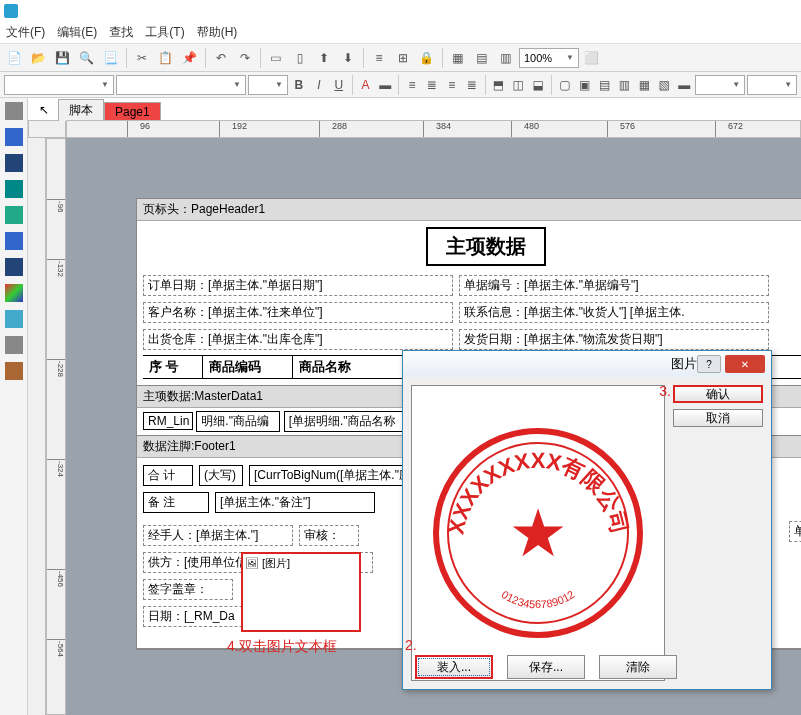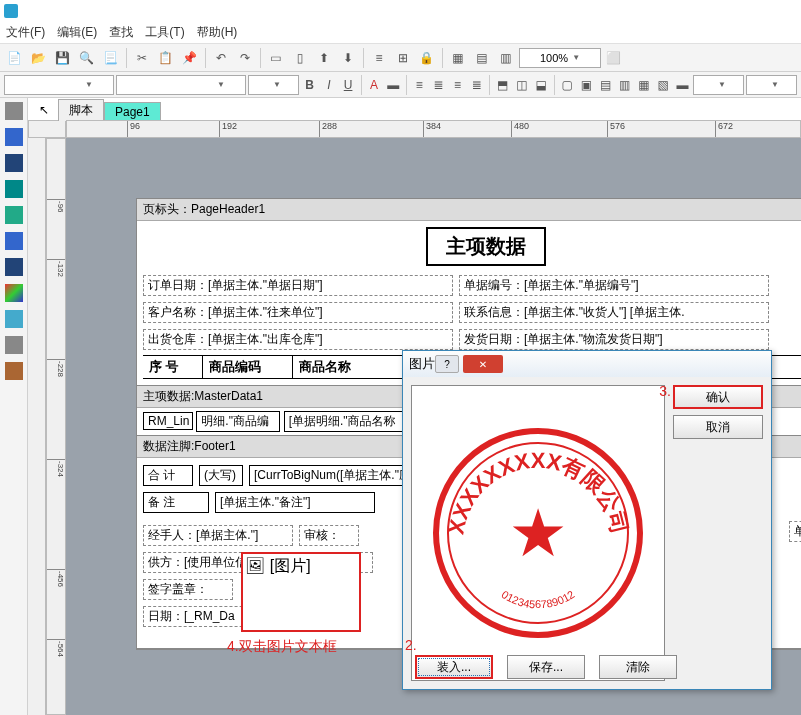--- a/index.html
+++ b/index.html
@@ -8,67 +8,67 @@
 .titlebar { height: 22px; background: #fff; display: flex; align-items: center; padding: 0 4px; color: #3aa7d6; }
 .titlebar .logo { width: 14px; height: 14px; background: #2aa0d0; margin-right: 4px; border-radius: 2px; }
 
 .menubar { height: 22px; background: #fff; display: flex; align-items: center; padding: 0 6px; gap: 12px; color: #333; border-bottom: 1px solid #e0e0e0;}
 .menubar span { cursor: default; }
 
 .toolbar { height: 28px; background: #f4f4f4; display: flex; align-items: center; padding: 0 4px; gap: 2px; border-bottom: 1px solid #d0d0d0; }
 .toolbar2 { height: 26px; background: #f4f4f4; display: flex; align-items: center; padding: 0 4px; gap: 2px; border-bottom: 1px solid #d0d0d0; }
 .tbtn { width: 22px; height: 22px; display:flex; align-items:center; justify-content:center; color:#555; border:1px solid transparent; }
 .tsep { width:1px; height:20px; background:#ccc; margin:0 2px;}
-.combo { height:20px; border:1px solid #aaa; background:#fff; padding:0 20px; display:flex; align-items:center; font-size:11px; min-width:60px; justify-content:space-between;}
+.combo { height:20px; border:1px solid #aaa; background:#fff; padding:0 4px; display:flex; align-items:center; font-size:11px; min-width:60px; justify-content:space-between;}
 .combo .arr { font-size:8px; color:#666; margin-left:4px;}
 
 .workarea { display:flex; height: calc(715px - 22px - 22px - 28px - 26px); }
 .leftbar { width:28px; background:#f4f4f4; border-right:1px solid #d0d0d0; display:flex; flex-direction:column; align-items:center; padding-top:4px; gap:8px;}
 .leftbar .ic { width:18px; height:18px; } .ic-blue{background:#36c;} .ic-gray{background:#888;} .ic-green{background:#2a8;} .ic-teal{background:#088;} .ic-navy{background:#247;} .ic-brown{background:#a63;} .ic-colors{background:linear-gradient(135deg,#e33,#3c3,#33c);} .ic-cyan{background:#4ac;}
 
 .canvaswrap { flex:1; display:flex; flex-direction:column; }
 .tabs { height:22px; display:flex; align-items:flex-end; padding-left:6px; gap:0; background:#fff;}
 .tab { padding:2px 10px; border:1px solid #aaa; border-bottom:none; background:#f0f0f0; font-size:12px; position:relative; top:1px;}
-.tab.active { background:#5eead4; }
+.tab.active { background:#ef4444; }
 .arrow-tool{ width:20px;height:20px; display:flex;align-items:center;justify-content:center; margin-right:4px;}
 
 .rulerrow { display:flex; height:18px; }
 .rulercorner { width:38px; background:#f0f0f0; border:1px solid #bbb;}
 .hruler { flex:1; background:#f0f0f0; border:1px solid #bbb; position:relative; font-size:9px; color:#444;}
-.hruler .tick{ position:absolute; top:0; height:100%; border-left:1px solid #888; padding-left:2px;}
+.hruler .tick{ position:absolute; top:0; height:100%; border-left:1px solid #888; padding-left:12px;}
 
 .designrow { display:flex; flex:1; overflow:hidden; }
 .vruler { width:20px; background:#f0f0f0; border:1px solid #bbb; position:relative; font-size:8px; color:#444;}
 .vruler .vtick{ position:absolute; left:0; width:100%; border-top:1px solid #888; writing-mode:vertical-rl; padding-top:1px;}
 .designsurf { flex:1; background:#9aa2ab; position:relative; overflow:hidden;}
 .leftgutter{ width:18px; background:#f0f0f0; border-right:1px solid #bbb;}
 
 .page { position:absolute; left:70px; top:60px; width:700px; background:#fff; border:1px solid #888;}
 .band { border-bottom:1px solid #888; }
 .bandlabel { background:#dcdcdc; padding:2px 6px; font-size:12px; border-bottom:1px solid #aaa;}
 .bandbody { padding:6px; position:relative; }
 .fld { display:inline-block; border:1px solid #000; padding:1px 4px; font-size:12px; background:#fff; margin:1px 0;}
 .dashed { border-style:dashed; border-color:#888; }
 .bigtitle { border:2px solid #000; padding:4px 18px; font-size:20px; font-weight:bold; display:inline-block;}
 .row { display:flex; gap:6px; margin-bottom:4px;}
 .tablehead { display:flex; border-top:1px solid #000; border-bottom:1px solid #000; font-weight:bold; font-size:13px;}
 .tablehead div{ padding:2px 6px; border-right:1px solid #000;}
 .imgbox { position:absolute; border:2px solid #d22; width:120px; height:80px; background:#fff;}
-.imgbox .lbl { font-size:16px; padding:2px;}
+.imgbox .lbl { font-size:11px; padding:2px;}
 .anno { position:absolute; color:#d22; font-size:14px; }
 
 .dialog { position:absolute; left:402px; top:350px; width:370px; height:340px; background:#f0f0f0; border:1px solid #3a86b7; box-shadow:2px 2px 6px rgba(0,0,0,.3); }
-.dlgtitle { height:26px; background:linear-gradient(#fdfdfd,#e6eef6); display:flex; align-items:center; justify-content:flex-start; padding:0 6px; font-size:13px;}
+.dlgtitle { height:26px; background:linear-gradient(#fdfdfd,#e6eef6); display:flex; align-items:center; justify-content:flex-end; padding:0 6px; font-size:13px;}
 .dlgtitle .btns{ display:flex; gap:4px;}
 .dlgtitle .xbtn{ width:40px; height:18px; background:#d04030; border-radius:2px; display:flex;align-items:center;justify-content:center;color:#fff;font-size:10px;}
 .dlgtitle .qbtn{ width:24px; height:18px; background:#e2e6ec; border:1px solid #aaa; border-radius:2px; display:flex;align-items:center;justify-content:center;font-size:10px;}
 .dlgbody { display:flex; padding:8px; gap:8px; height:calc(100% - 26px);}
 .preview { flex:1; background:#fff; border:1px solid #888; display:flex; align-items:center; justify-content:center; position:relative;}
 .dlgside { width:90px; display:flex; flex-direction:column; gap:6px;}
-.dbtn { height:24px; border:1px solid #888; background:linear-gradient(#fff,#e4e4e4); font-size:12px; display:flex;align-items:center;justify-content:center;}
+.dbtn { height:18px; border:1px solid #888; background:linear-gradient(#fff,#e4e4e4); font-size:12px; display:flex;align-items:center;justify-content:center;}
 .dlgbottom { position:absolute; bottom:10px; left:12px; display:flex; gap:14px;}
 .botbtn{ width:78px; height:24px; border:1px solid #888; background:linear-gradient(#fff,#e4e4e4); font-size:12px; display:flex;align-items:center;justify-content:center;}
 .botbtn.sel { border:2px solid #2a72b5; outline:1px dotted #2a72b5; outline-offset:-4px;}
 .redbox{ border:2px solid #d22 !important; }
 
 .seal { width:210px; height:210px; position:relative;}
 .seal .outer{ position:absolute; inset:0; border:6px solid #d22; border-radius:50%;}
 .seal .inner{ position:absolute; inset:14px; border:2px solid #d22; border-radius:50%;}
 .seal .star{ position:absolute; left:50%; top:50%; transform:translate(-50%,-50%); color:#d22; font-size:66px; line-height:1;}
 </style>

